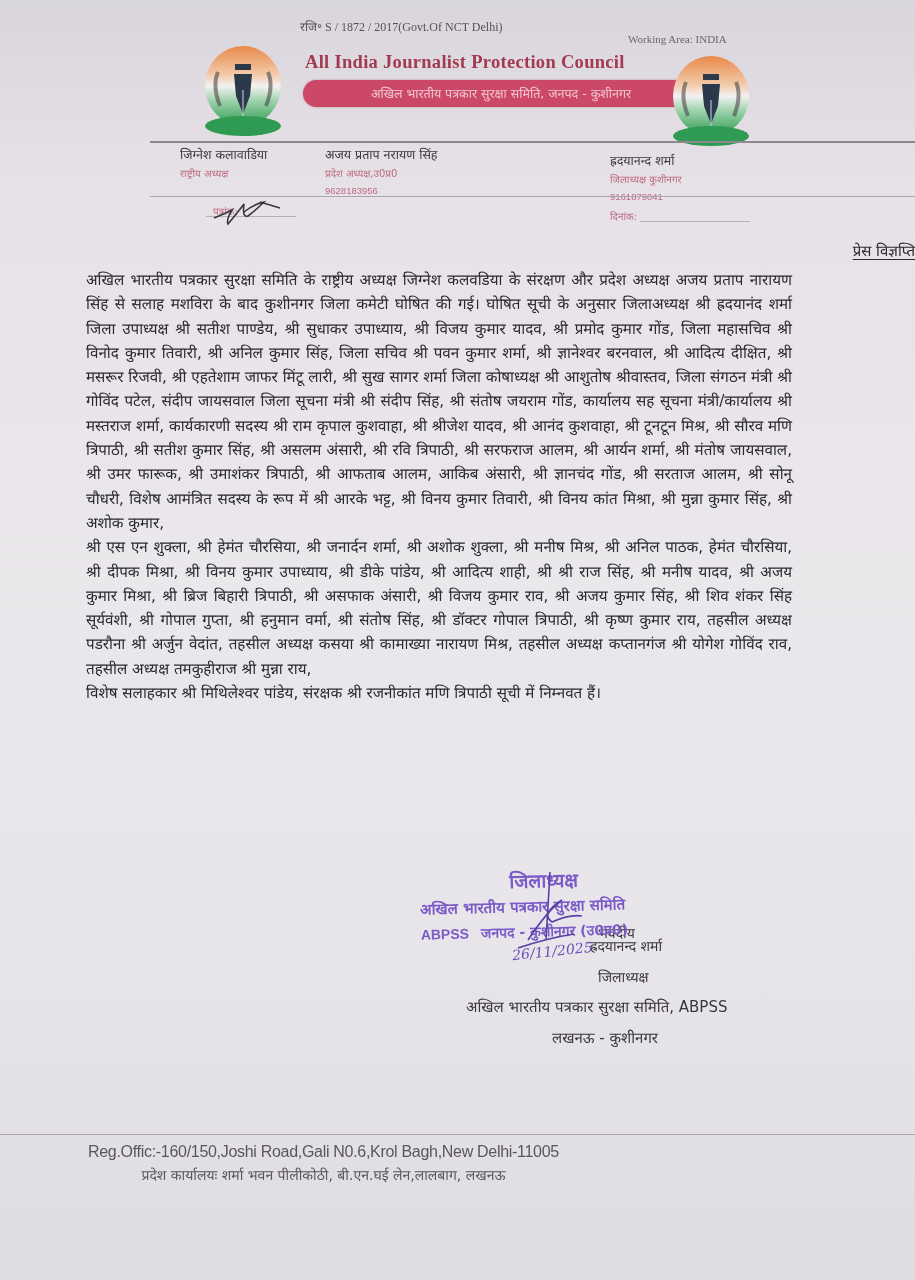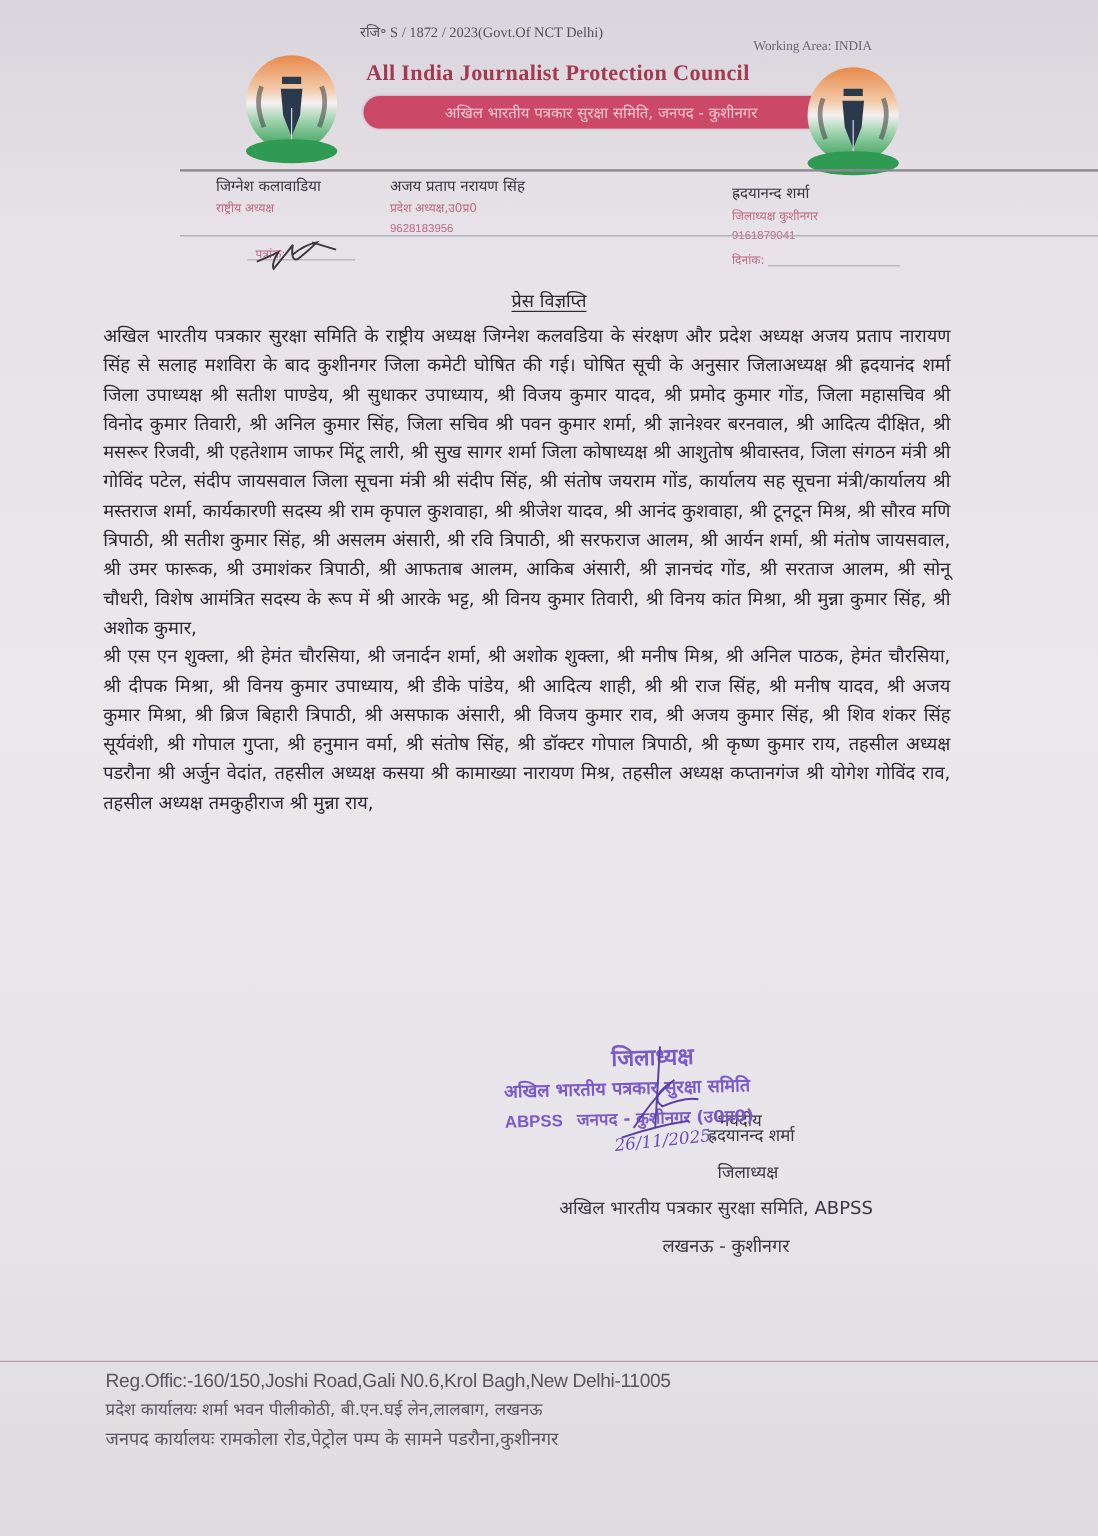--- a/index.html
+++ b/index.html
@@ -67,21 +67,21 @@
 
     .ref-label { left: 180px; top: 204px; font-size: 10px; color: #bf6a80; margin-left: 33px; }
     .ref-line { left: 206px; top: 216px; width: 90px; height: 1px; background: #b6b0b8; }
     .date-label { left: 610px; top: 209px; font-size: 10px; color: #bf6a80; }
     .date-line { left: 640px; top: 221px; width: 110px; height: 1px; background: #b6b0b8; }
     .scribble-top { left: 210px; top: 190px; width: 80px; height: 40px; }
 
     
     .heading {
       left: 0; width: 915px; top: 240px;
-      text-align: center;
+      text-align: right;
       font-size: 15px;
       color: #2c2a30;
     }
     .heading span { text-decoration: underline; text-underline-offset: 3px; }
 
     .press-body {
       left: 86px; top: 268px;
       width: 706px;
       font-size: 15.2px;
       line-height: 24.3px;
@@ -117,27 +117,27 @@
     .sign-org { left: 466px; top: 996px; font-size: 15px; color: #3a3640; }
     .sign-place { left: 552px; top: 1027px; font-size: 15px; color: #3a3640; }
 
     
     .rule-foot { left: 0; top: 1134px; width: 915px; height: 1px; background: #b1a0ab; }
     .footer {
       left: 88px; top: 1140px;
       color: #5a5660;
     }
     .footer .f1 { font-family: "Liberation Sans", sans-serif; font-size: 16px; letter-spacing: -0.3px; line-height: 24px; }
-    .footer .f2 { font-size: 14px; line-height: 22px; }
+    .footer .f2 { font-size: 14px; line-height: 22px; text-align: center; }
     .footer .f3 { font-size: 15px; line-height: 26px; }
   </style>
 </head>
 <body>
 
-<div class="abs reg-no">रजि॰ S / 1872 / 2023(Govt.Of NCT Delhi)</div>
+<div class="abs reg-no">रजि॰ S / 1872 / 2017(Govt.Of NCT Delhi)</div>
 <div class="abs working-area">Working Area: INDIA</div>
 
 <div class="abs logo logo-left">
   <svg width="86" height="96" viewBox="0 0 86 96">
     <defs>
       <linearGradient id="tri1" x1="0" y1="0" x2="0" y2="1">
         <stop offset="0" stop-color="#e8894a"></stop>
         <stop offset="0.35" stop-color="#f2c9a6"></stop>
         <stop offset="0.5" stop-color="#f4f1f1"></stop>
         <stop offset="0.68" stop-color="#9fd3ad"></stop>
@@ -207,20 +207,21 @@
 <div class="abs date-label">दिनांक:</div>
 <div class="abs date-line"></div>
 
 <div class="abs heading">
   <span>प्रेस विज्ञप्ति</span>
 </div>
 
 <div class="abs press-body">
   <p>अखिल भारतीय पत्रकार सुरक्षा समिति के राष्ट्रीय अध्यक्ष जिग्नेश कलवडिया के संरक्षण और प्रदेश अध्यक्ष अजय प्रताप नारायण सिंह से सलाह मशविरा के बाद कुशीनगर जिला कमेटी घोषित की गई। घोषित सूची के अनुसार जिलाअध्यक्ष श्री ह्रदयानंद शर्मा जिला उपाध्यक्ष श्री सतीश पाण्डेय, श्री सुधाकर उपाध्याय, श्री विजय कुमार यादव, श्री प्रमोद कुमार गोंड, जिला महासचिव श्री विनोद कुमार तिवारी, श्री अनिल कुमार सिंह, जिला सचिव श्री पवन कुमार शर्मा, श्री ज्ञानेश्वर बरनवाल, श्री आदित्य दीक्षित, श्री मसरूर रिजवी, श्री एहतेशाम जाफर मिंटू लारी, श्री सुख सागर शर्मा जिला कोषाध्यक्ष श्री आशुतोष श्रीवास्तव, जिला संगठन मंत्री श्री गोविंद पटेल, संदीप जायसवाल जिला सूचना मंत्री श्री संदीप सिंह, श्री संतोष जयराम गोंड, कार्यालय सह सूचना मंत्री/कार्यालय श्री मस्तराज शर्मा, कार्यकारणी सदस्य श्री राम कृपाल कुशवाहा, श्री श्रीजेश यादव, श्री आनंद कुशवाहा, श्री टूनटून मिश्र, श्री सौरव मणि त्रिपाठी, श्री सतीश कुमार सिंह, श्री असलम अंसारी, श्री रवि त्रिपाठी, श्री सरफराज आलम, श्री आर्यन शर्मा, श्री मंतोष जायसवाल, श्री उमर फारूक, श्री उमाशंकर त्रिपाठी, श्री आफताब आलम, आकिब अंसारी, श्री ज्ञानचंद गोंड, श्री सरताज आलम, श्री सोनू चौधरी, विशेष आमंत्रित सदस्य के रूप में श्री आरके भट्ट, श्री विनय कुमार तिवारी, श्री विनय कांत मिश्रा, श्री मुन्ना कुमार सिंह, श्री अशोक कुमार,</p>
   <p>श्री एस एन शुक्ला, श्री हेमंत चौरसिया, श्री जनार्दन शर्मा, श्री अशोक शुक्ला, श्री मनीष मिश्र, श्री अनिल पाठक, हेमंत चौरसिया, श्री दीपक मिश्रा, श्री विनय कुमार उपाध्याय, श्री डीके पांडेय, श्री आदित्य शाही, श्री श्री राज सिंह, श्री मनीष यादव, श्री अजय कुमार मिश्रा, श्री ब्रिज बिहारी त्रिपाठी, श्री असफाक अंसारी, श्री विजय कुमार राव, श्री अजय कुमार सिंह, श्री शिव शंकर सिंह सूर्यवंशी, श्री गोपाल गुप्ता, श्री हनुमान वर्मा, श्री संतोष सिंह, श्री डॉक्टर गोपाल त्रिपाठी, श्री कृष्ण कुमार राय, तहसील अध्यक्ष पडरौना श्री अर्जुन वेदांत, तहसील अध्यक्ष कसया श्री कामाख्या नारायण मिश्र, तहसील अध्यक्ष कप्तानगंज श्री योगेश गोविंद राव, तहसील अध्यक्ष तमकुहीराज श्री मुन्ना राय,</p>
+  <p>विशेष सलाहकार श्री मिथिलेश्वर पांडेय, संरक्षक श्री रजनीकांत मणि त्रिपाठी सूची में निम्नवत हैं।</p>
 </div>
 
 <div class="abs yours">भवदीय</div>
 <div class="abs sign-name">ह्रदयानन्द शर्मा</div>
 
 <div class="abs stamp">
   <div class="s1">जिलाध्यक्ष</div>
   <div class="s2">अखिल भारतीय पत्रकार सुरक्षा समिति</div>
   <div class="s3"><b>ABPSS</b><span>जनपद - कुशीनगर (उ0प्र0)</span></div>
 </div>
@@ -233,14 +234,13 @@
 <div class="abs sign-date">26/11/2025</div>
 
 <div class="abs sign-role">जिलाध्यक्ष</div>
 <div class="abs sign-org">अखिल भारतीय पत्रकार सुरक्षा समिति, ABPSS</div>
 <div class="abs sign-place">लखनऊ - कुशीनगर</div>
 
 <div class="abs rule-foot"></div>
 <div class="abs footer">
   <div class="f1">Reg.Offic:-160/150,Joshi Road,Gali N0.6,Krol Bagh,New Delhi-11005</div>
   <div class="f2">प्रदेश कार्यालयः शर्मा भवन पीलीकोठी, बी.एन.घई लेन,लालबाग, लखनऊ</div>
-  <div class="f3">जनपद कार्यालयः रामकोला रोड,पेट्रोल पम्प के सामने पडरौना,कुशीनगर</div>
 </div>
 
 </body></html>

